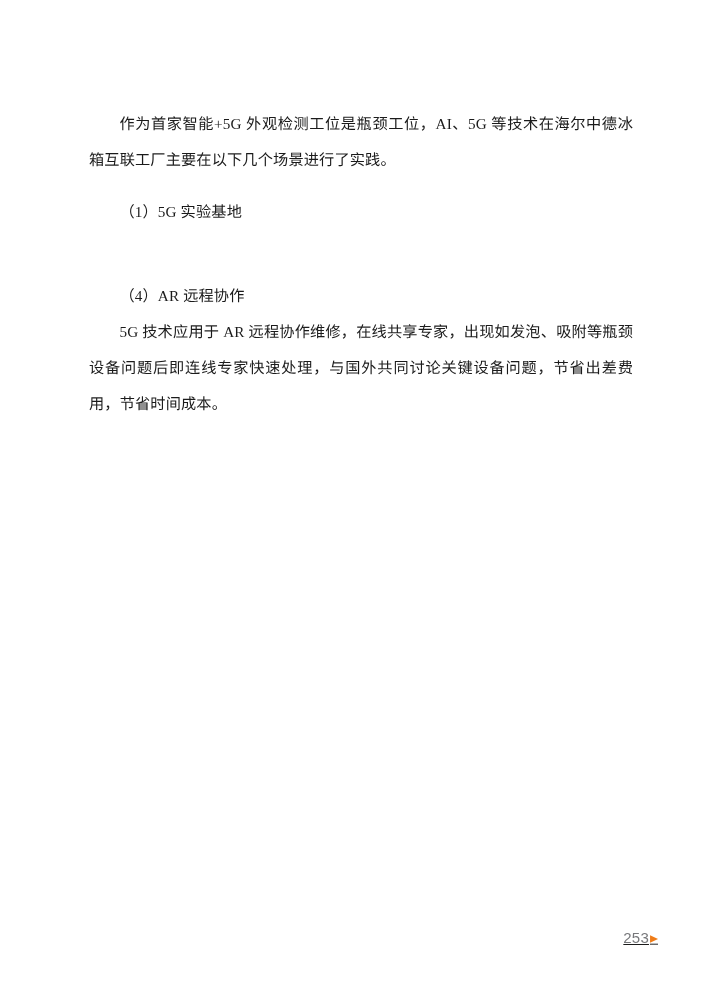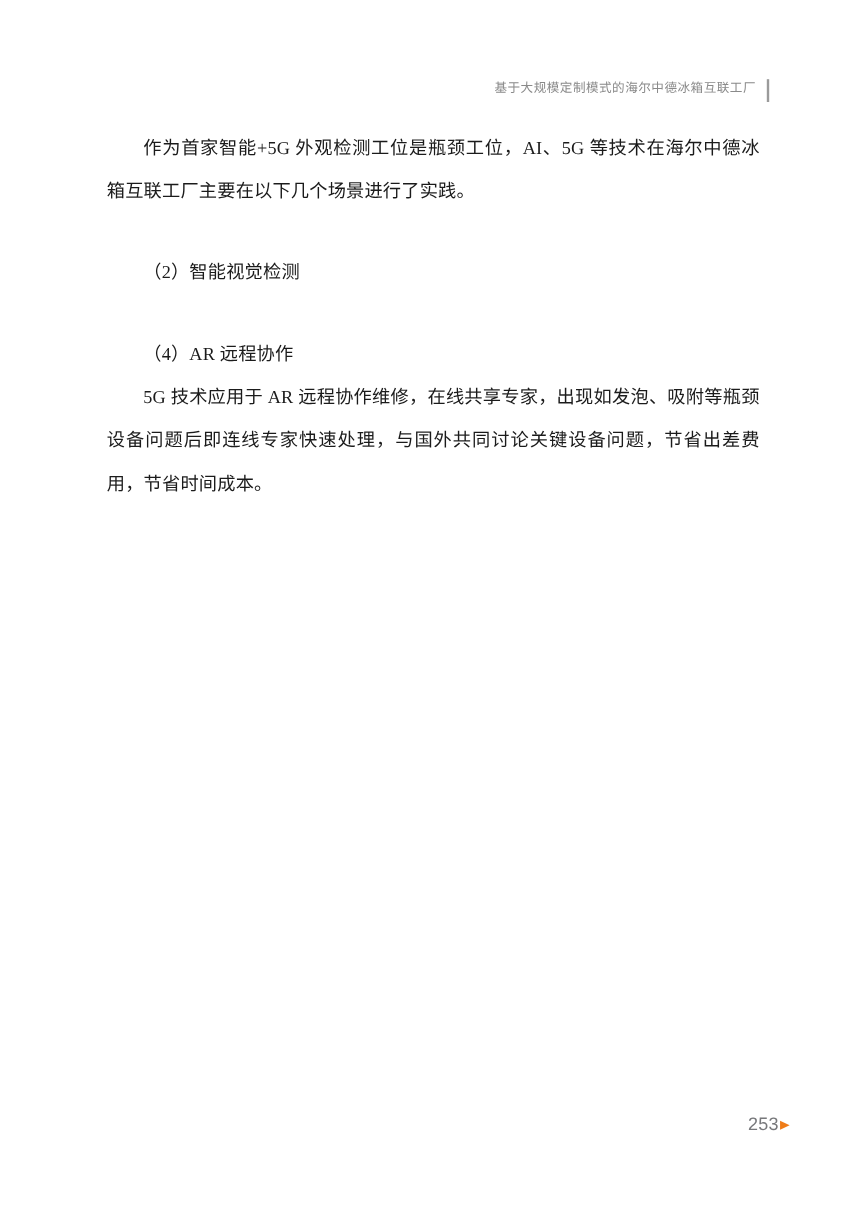--- a/index.html
+++ b/index.html
@@ -83,20 +83,21 @@
 
   
   .folio {
     position: absolute;
     right: 63px;
     bottom: 55px;
     display: flex;
     align-items: baseline;
     gap: 1px;
     height: 20px;
+    text-decoration: underline;
   }
   .folio-number {
     font-size: 15px;
     color: #77787b;
     font-family: "Liberation Sans", "DejaVu Sans", sans-serif;
     letter-spacing: 0.2px;
     line-height: 1;
   }
   .folio-arrow {
     font-size: 16px;
@@ -105,36 +106,32 @@
     font-weight: bold;
     line-height: 1;
     transform: translateY(0px) scaleY(0.95);
   }
 </style>
 </head>
 <body>
 
 <div class="page">
 
-  <div class="page-header">
-    <span class="page-header-text">基于大规模定制模式的海尔中德冰箱互联工厂</span>
-    <span class="header-rule"></span>
-  </div>
 
   <div class="content">
 
     <p class="para">作为首家智能+5G 外观检测工位是瓶颈工位，AI、5G 等技术在海尔中德冰箱互联工厂主要在以下几个场景进行了实践。</p>
 
     <div class="gap-md"></div>
 
+    <p class="heading">（1）5G 实验基地</p>
 
 
     <div class="gap-md"></div>
 
-    <p class="heading">（2）智能视觉检测</p>
 
 
     <div class="gap-md"></div>
 
 
 
     <div class="gap-md"></div>
 
     <p class="heading">（4）AR 远程协作</p>
 

